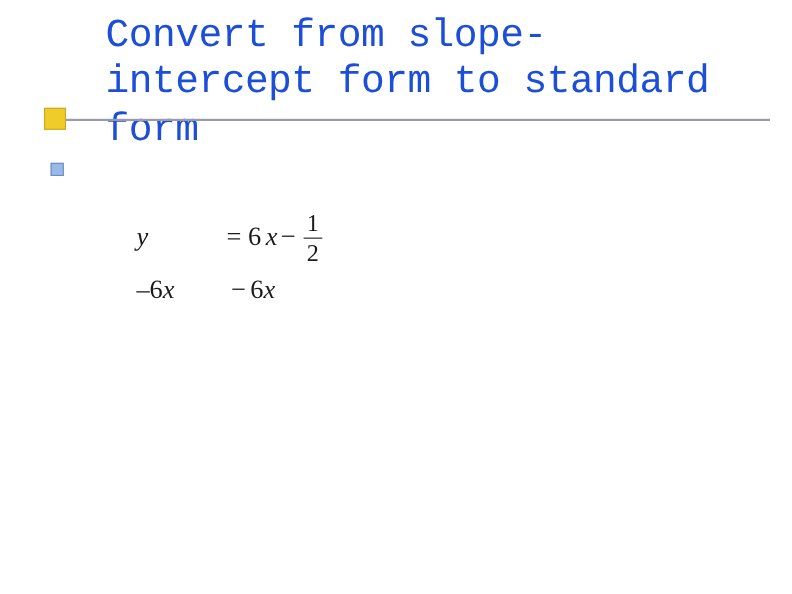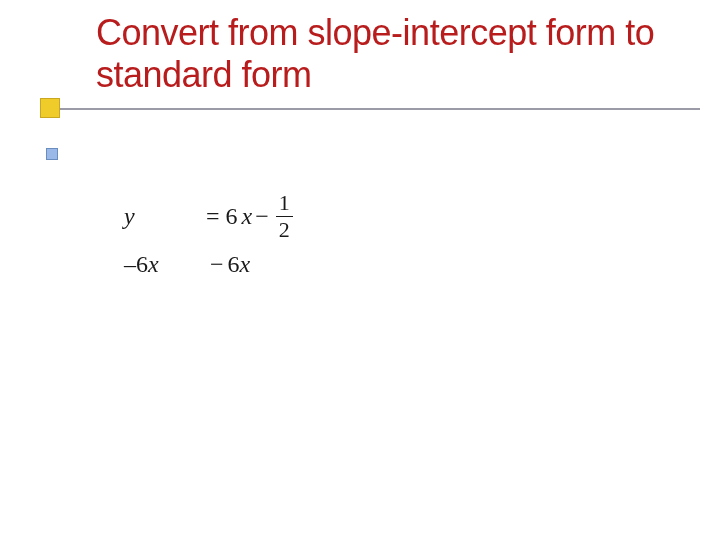--- a/index.html
+++ b/index.html
@@ -12,24 +12,25 @@
     overflow: hidden;
   }
   .title-area {
     position: absolute;
     top: 12px;
     left: 96px;
     right: 40px;
   }
   .title {
     font-size: 36px;
-    color: #b91c1c;
+    color: #1d4ed8;
     line-height: 1.18;
     font-weight: 400;
     letter-spacing: -0.5px;
+    font-family: Liberation Mono, monospace;
   }
   .underline {
     position: absolute;
     top: 108px;
     left: 52px;
     right: 20px;
     height: 2px;
     background: #9b9ba8;
   }
   .square-bullet {

